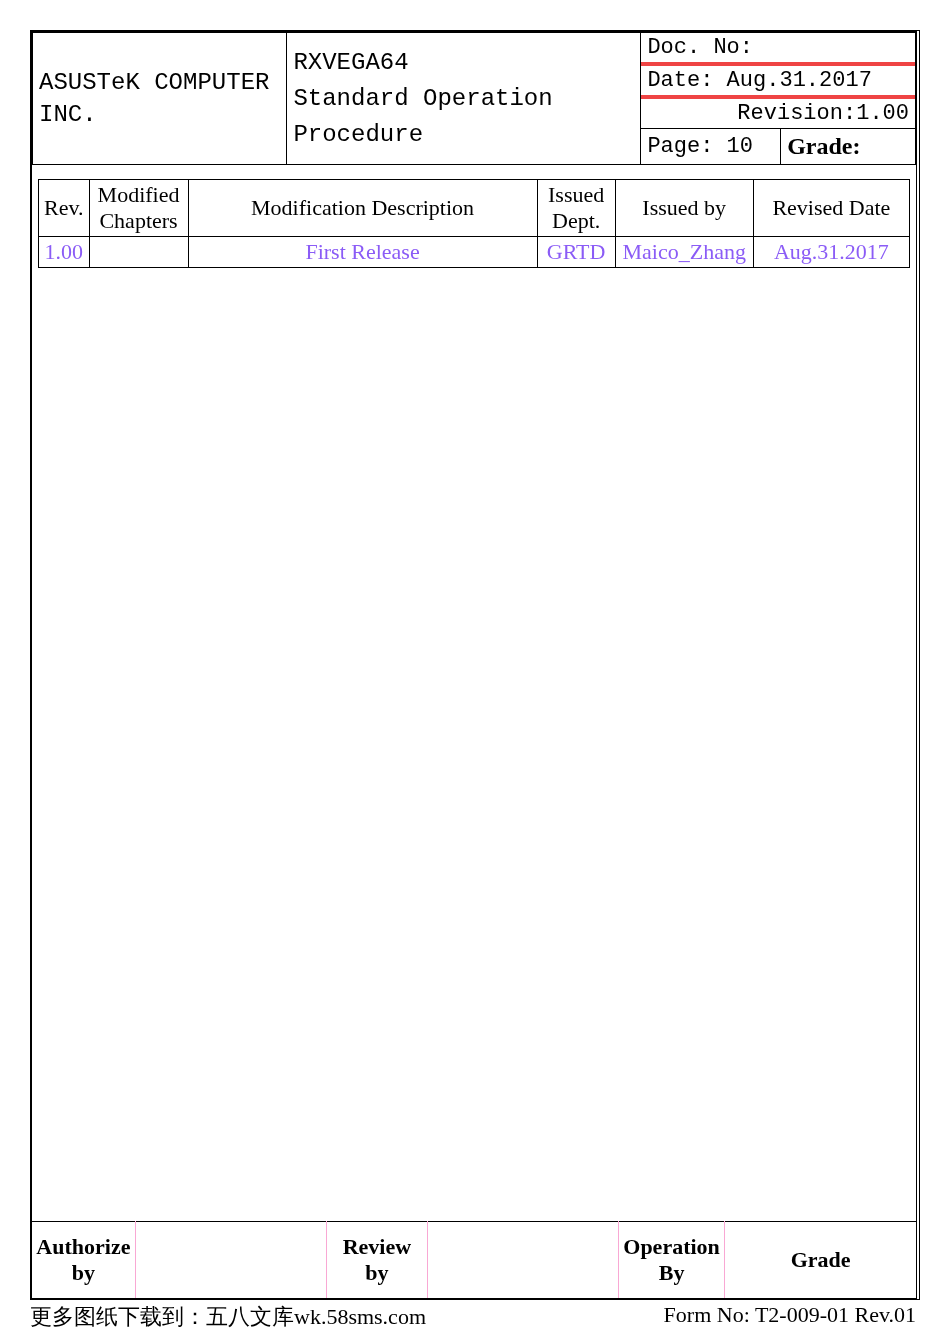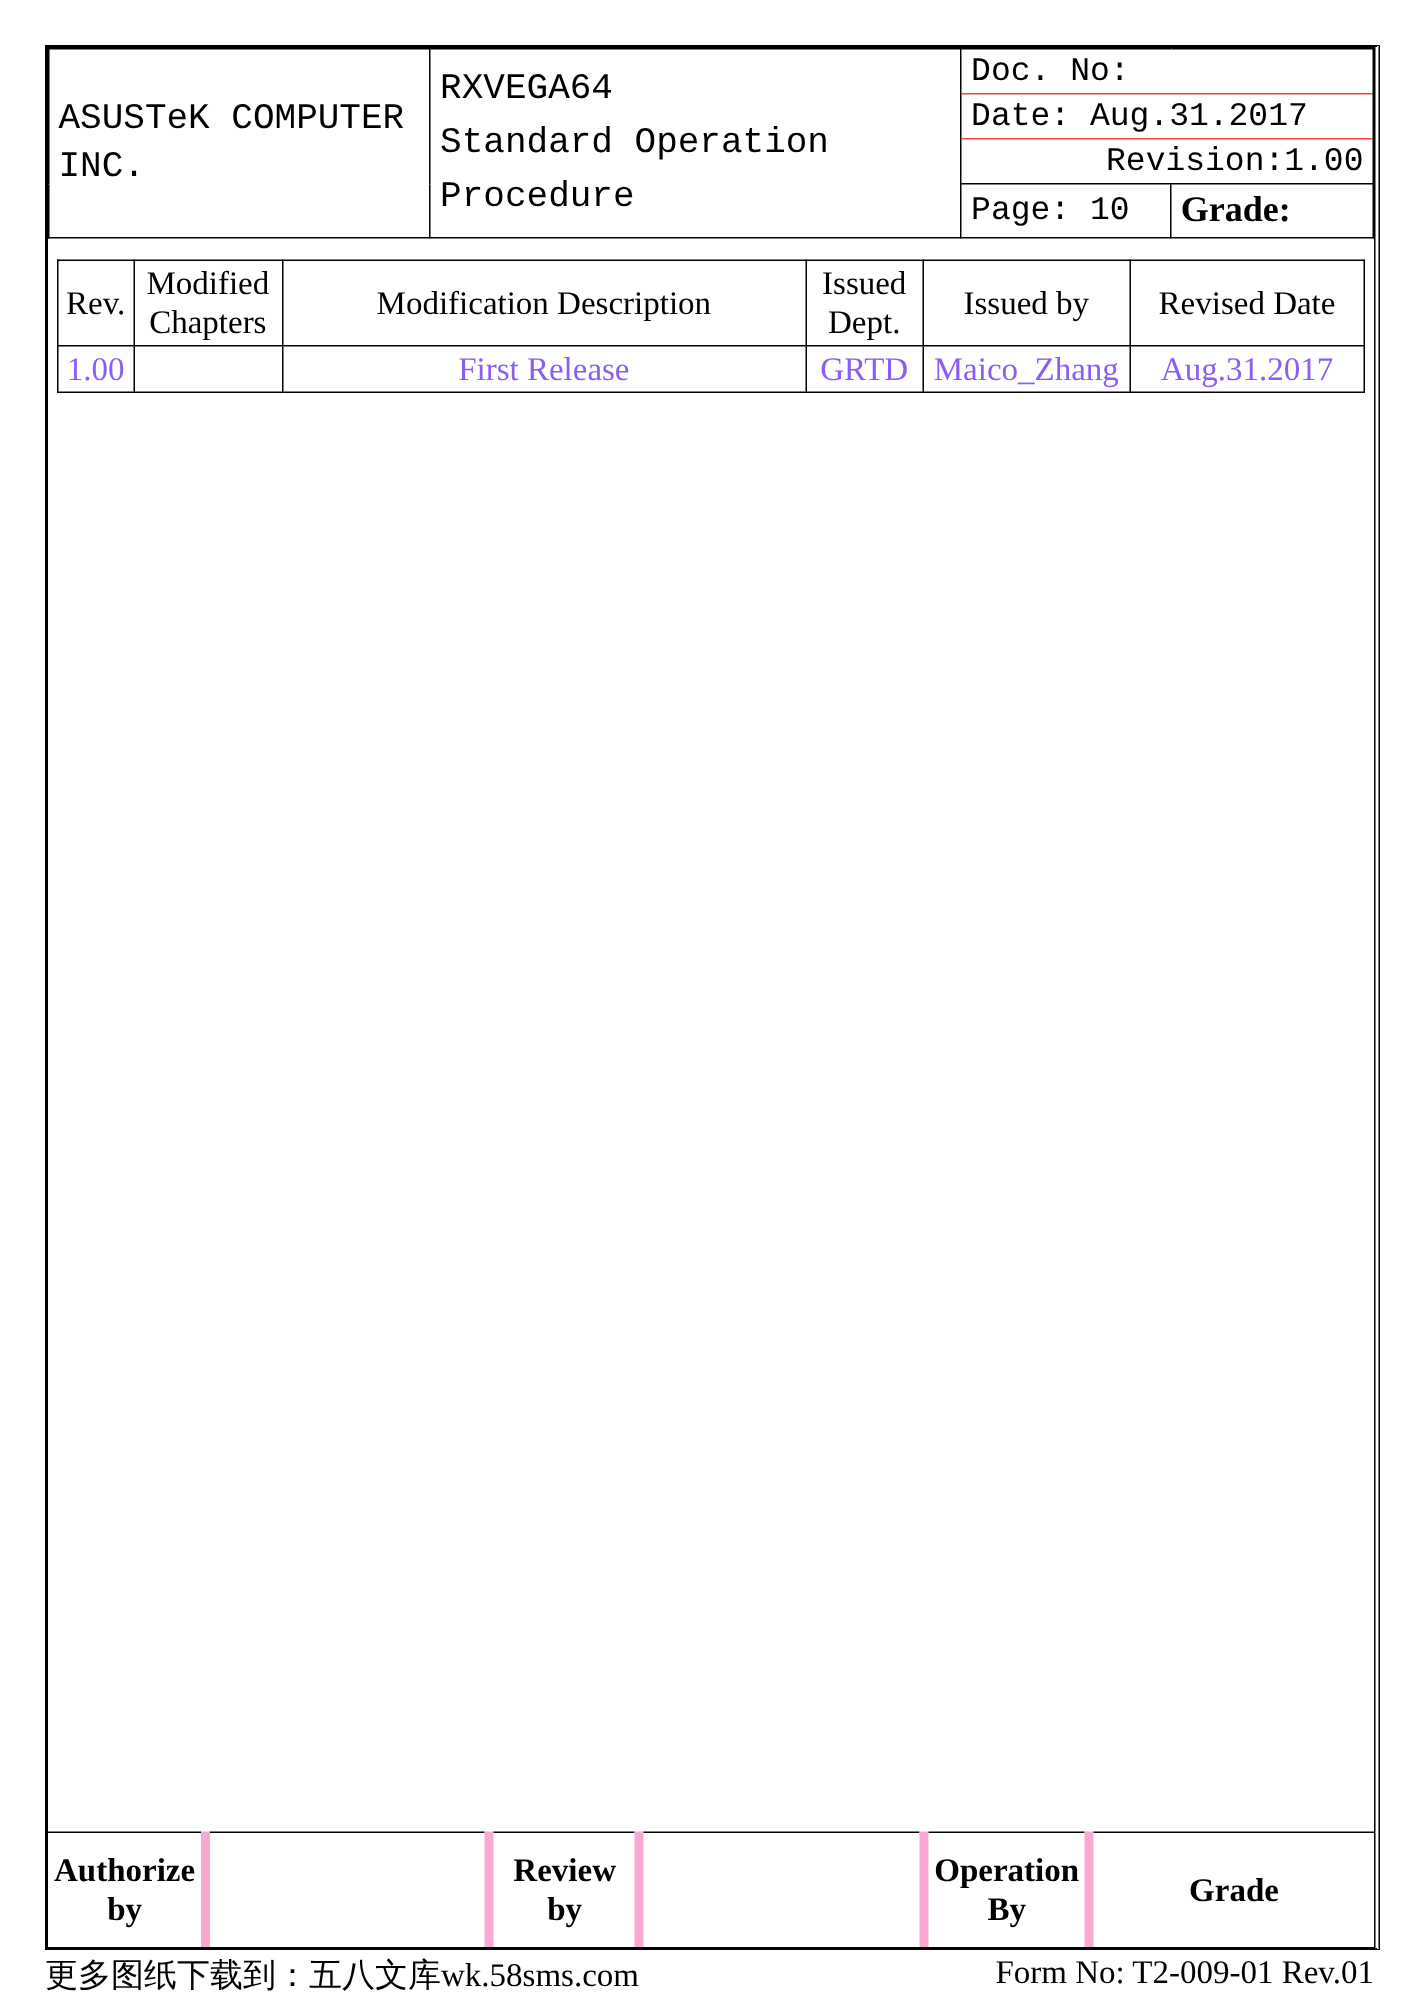--- a/index.html
+++ b/index.html
@@ -38,21 +38,21 @@
       text-align: left;
       font-family: "Courier New", monospace;
       font-size: 24px;
       line-height: 1.5;
     }
     .meta-cell-stack {
       padding: 0 !important;
       width: 275px;
     }
     .meta-row {
-      border-bottom: 1px solid #ef4444;
+      border-bottom: 4px solid #ef4444;
       padding: 2px 6px;
       font-family: "Courier New", monospace;
       font-size: 22px;
     }
     .meta-row:last-child { border-bottom: none; text-align: right; }
     
     .revision-table {
       width: calc(100% - 12px);
       margin: 14px 6px 0 6px;
       border-collapse: collapse;
@@ -82,21 +82,21 @@
       left: 0;
       right: 0;
       width: 100%;
       border-collapse: collapse;
       font-size: 22px;
     }
     .footer-table td {
       border: 1px solid #000;
       border-bottom: none;
       border-left: none;
-      border-right: 6px solid #f9a8d4;
+      border-right: 1px solid #f9a8d4;
       padding: 12px 4px;
       text-align: center;
       vertical-align: middle;
       font-weight: bold;
       font-family: "Times New Roman", serif;
     }
     .footer-table td:last-child { border-right: none; }
     .footer-table td:first-child { border-left: none; }
     .ft-label { width: 100px; }
     .ft-blank { width: 190px; }

